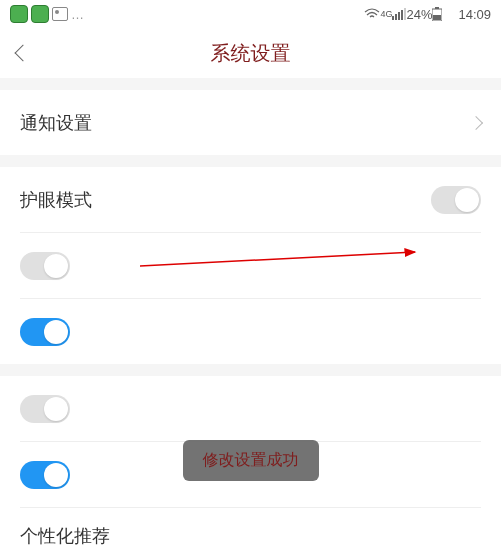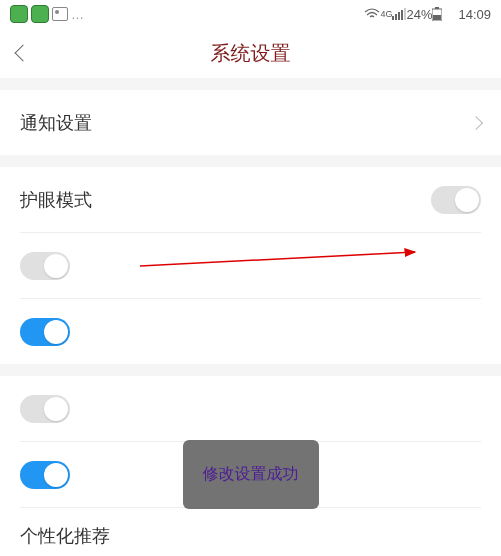--- a/index.html
+++ b/index.html
@@ -131,22 +131,22 @@
       box-shadow: 0 1px 2px rgba(0,0,0,0.15);
     }
     .toggle.off .toggle-knob { right: 2px; }
     .toggle.on .toggle-knob { right: 2px; }
     .toast {
       position: absolute;
       left: 50%;
       top: 440px;
       transform: translateX(-50%);
       background: rgba(100,100,100,0.9);
-      color: #4c1d95;
-      padding: 24px 20px;
+      color: #7f1d1d;
+      padding: 10px 20px;
       border-radius: 6px;
       font-size: 16px;
     }
     .arrow-annotation {
       position: absolute;
       top: 238px;
       left: 140px;
       pointer-events: none;
     }
   </style>

